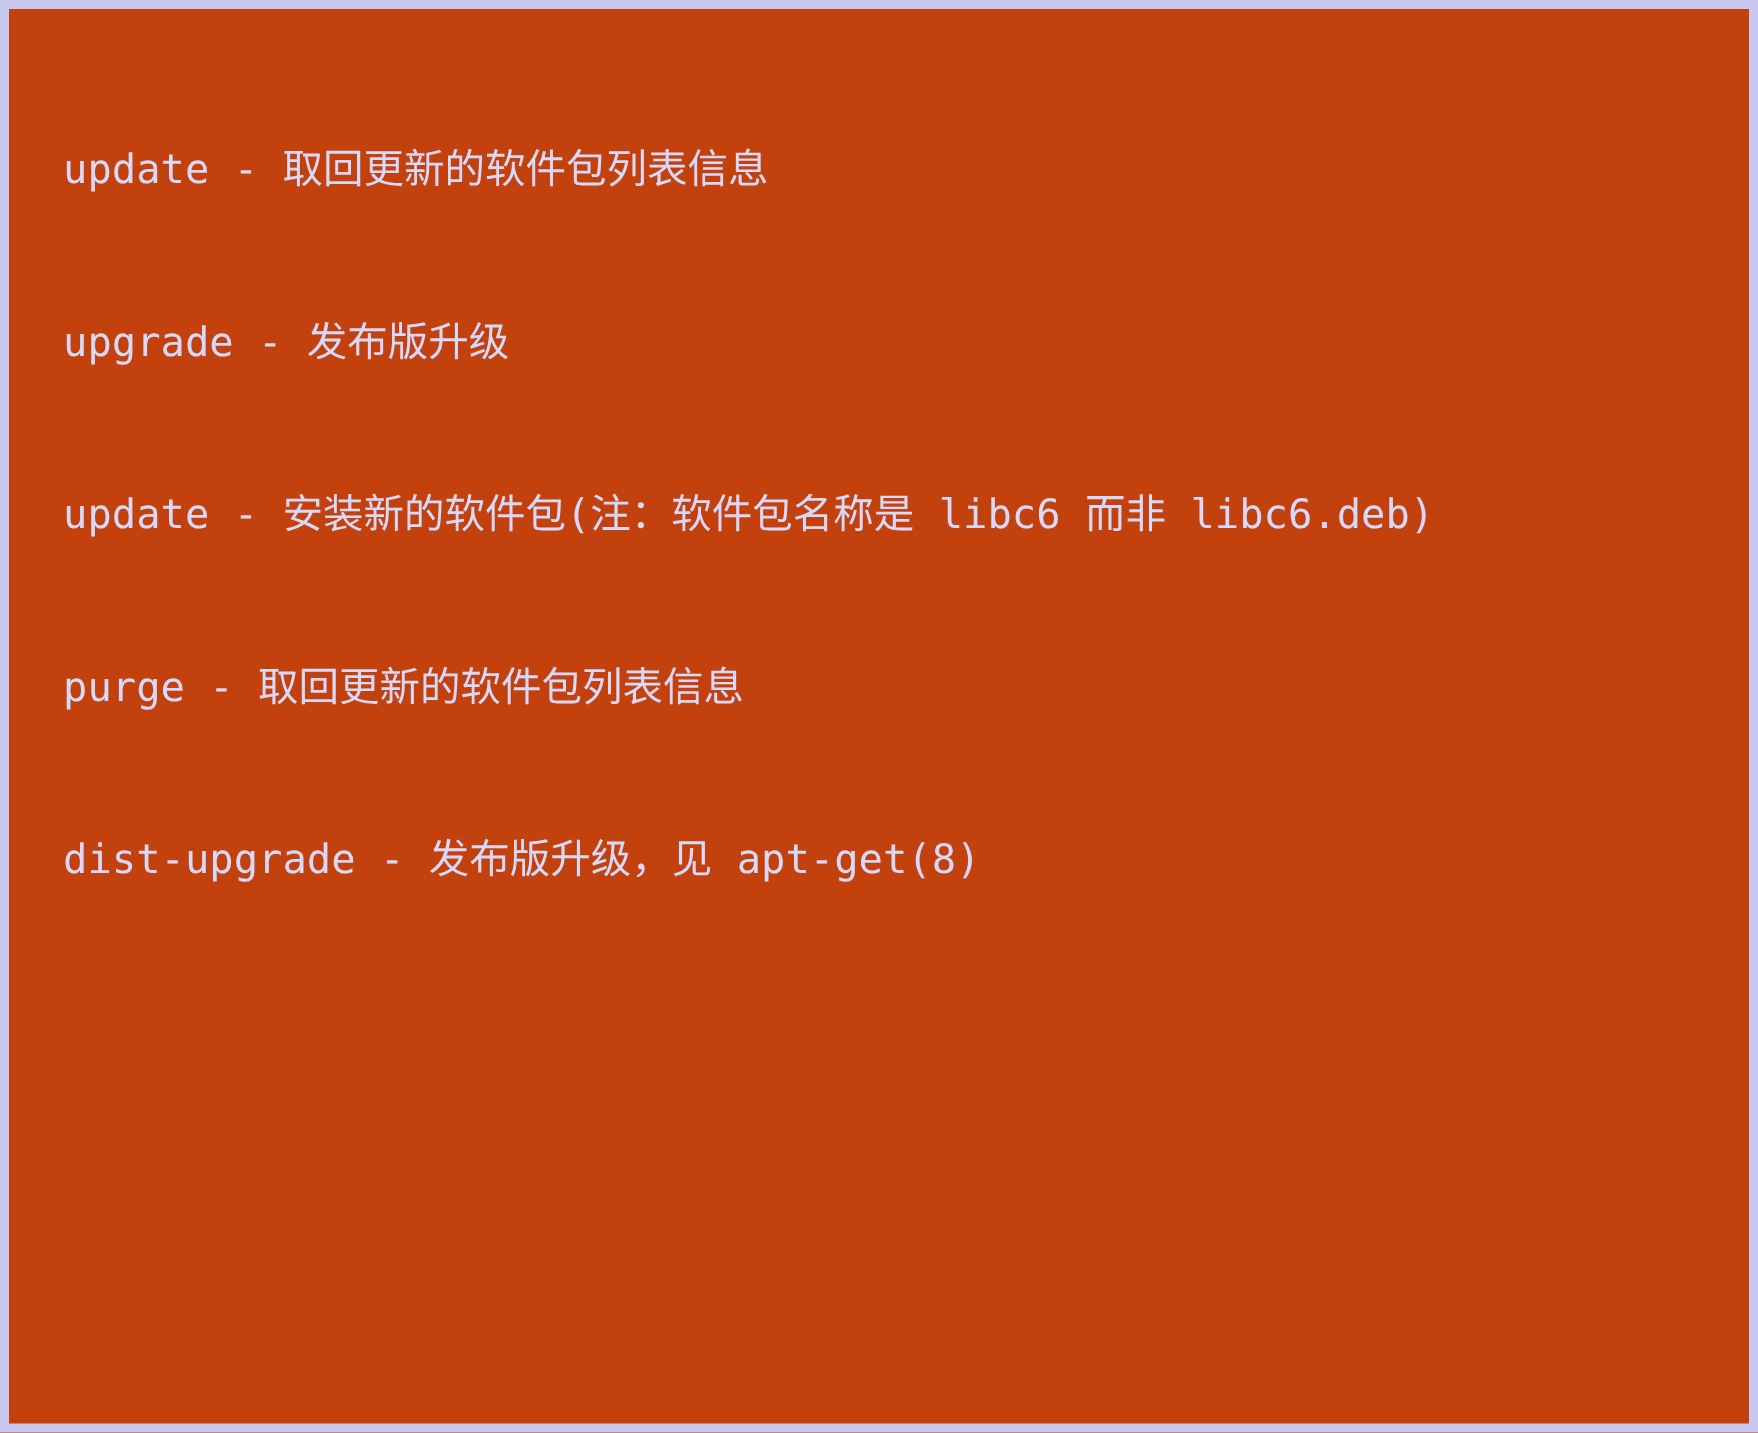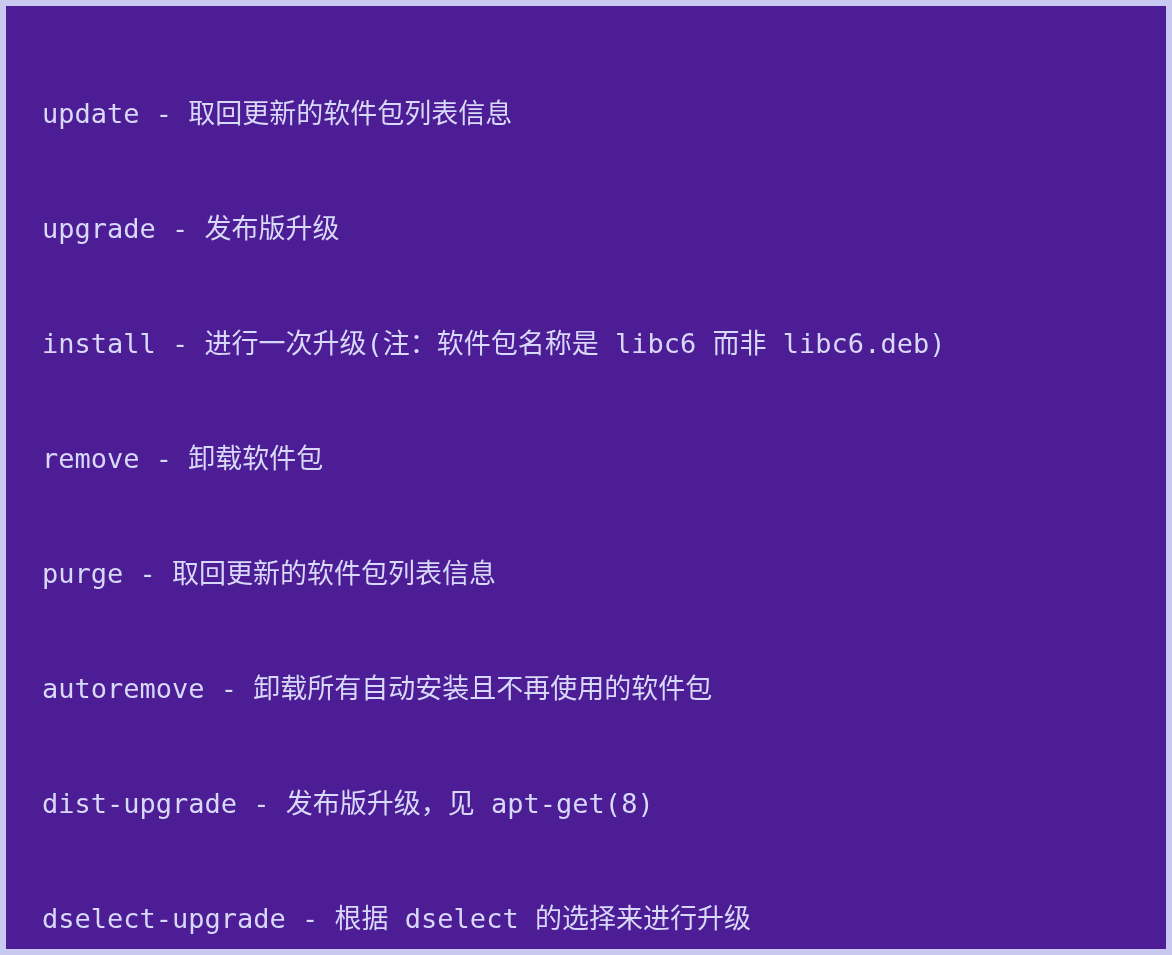--- a/index.html
+++ b/index.html
@@ -8,47 +8,44 @@
       box-sizing: border-box;
     }
     body {
       background: #c8c8f0;
       width: 1172px;
       height: 955px;
       padding: 6px;
       font-family: "DejaVu Sans Mono", "Noto Sans Mono CJK SC", "WenQuanYi Micro Hei Mono", monospace;
     }
     .terminal {
-      background: #4c1d95;
+      background: #c2410c;
       color: #d8d8f8;
       width: 100%;
       height: 100%;
       padding: 12px 4px 4px 4px;
       font-size: 27px;
       line-height: 1.42;
       white-space: pre;
       overflow: hidden;
       font-weight: 400;
     }
     .cmd-line {
       padding-left: 32px;
     }
   </style>
 </head>
 <body>
 
 <div class="terminal">
   <div class="cmd-line">update - 取回更新的软件包列表信息</div>
   <div class="cmd-line">upgrade - 发布版升级</div>
-  <div class="cmd-line">install - 进行一次升级(注：软件包名称是 libc6 而非 libc6.deb)</div>
-  <div class="cmd-line">remove - 卸载软件包</div>
+  <div class="cmd-line">update - 安装新的软件包(注：软件包名称是 libc6 而非 libc6.deb)</div>
   <div class="cmd-line">purge - 取回更新的软件包列表信息</div>
-  <div class="cmd-line">autoremove - 卸载所有自动安装且不再使用的软件包</div>
   <div class="cmd-line">dist-upgrade - 发布版升级，见 apt-get(8)</div>
-  <div class="cmd-line">dselect-upgrade - 根据 dselect 的选择来进行升级</div>
   
   
   
   
   
   
   
   
   
   

